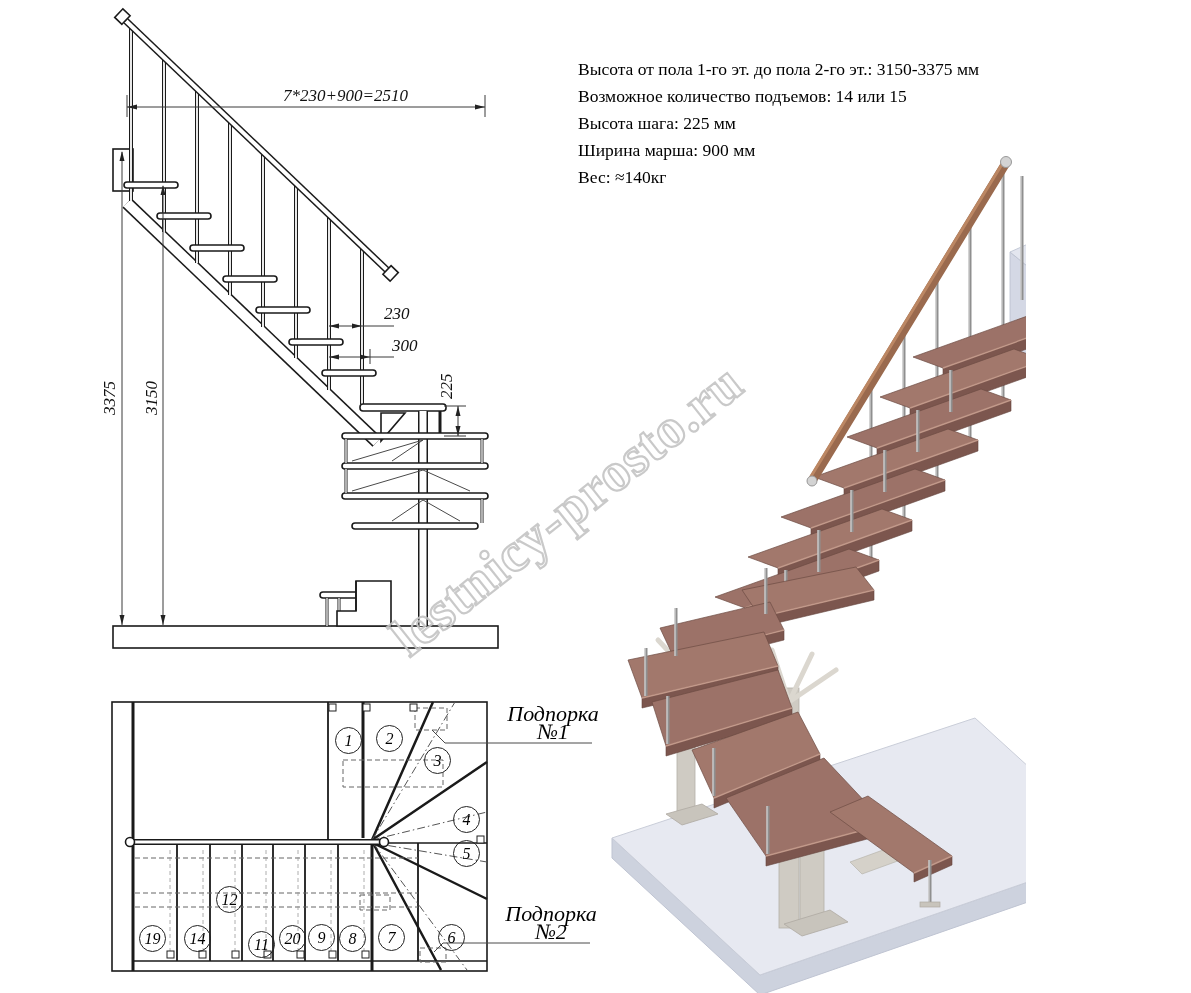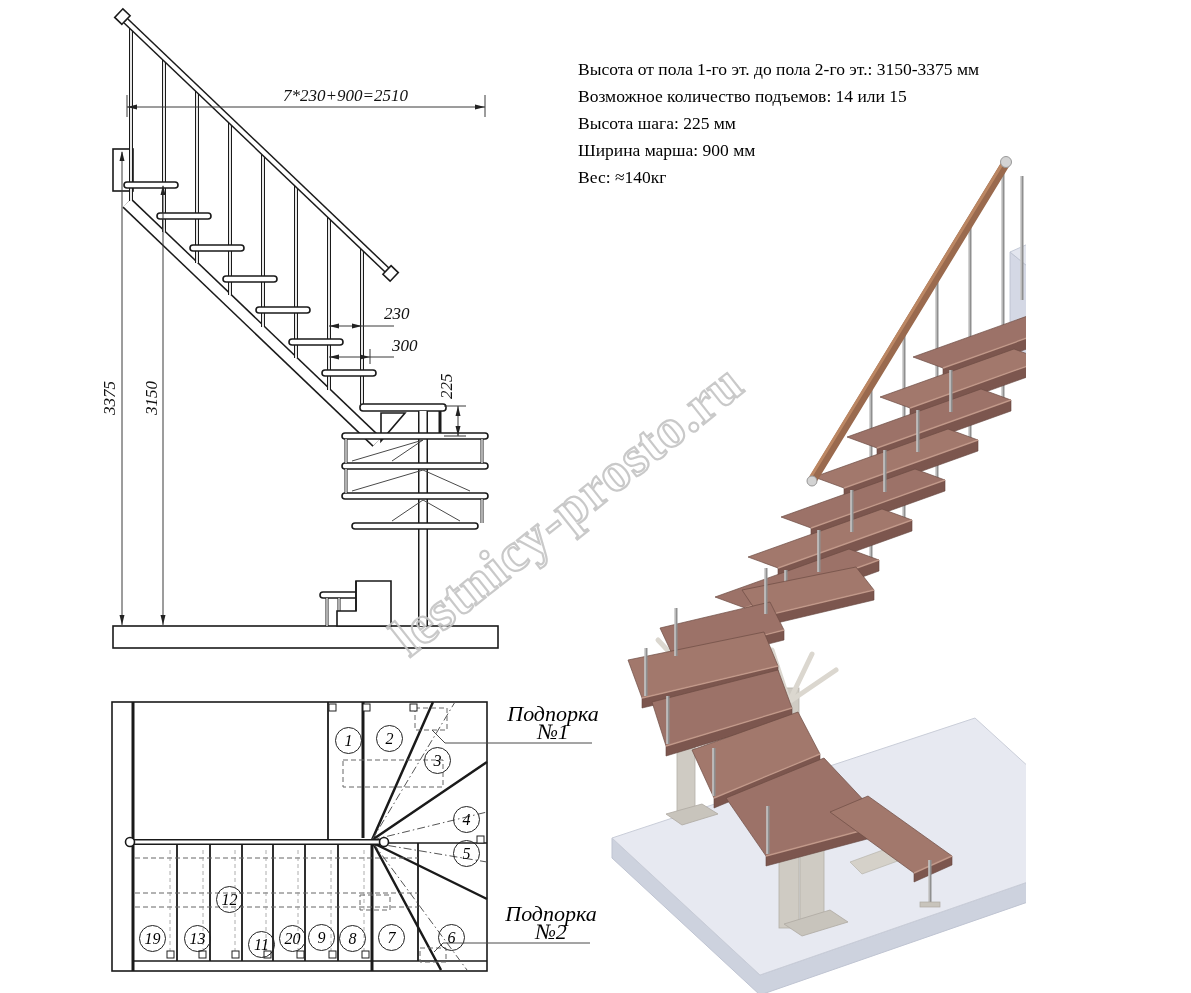--- a/index.html
+++ b/index.html
@@ -319,21 +319,21 @@
   <span class="stepnum" style="left:424px;top:747px;">3</span>
   <span class="stepnum" style="left:453px;top:806px;">4</span>
   <span class="stepnum" style="left:453px;top:840px;">5</span>
   <span class="stepnum" style="left:438px;top:924px;">6</span>
   <span class="stepnum" style="left:378px;top:924px;">7</span>
   <span class="stepnum" style="left:339px;top:925px;">8</span>
   <span class="stepnum" style="left:308px;top:924px;">9</span>
   <span class="stepnum" style="left:279px;top:925px;">20</span>
   <span class="stepnum" style="left:248px;top:925px;margin-top:6px;">11</span>
   <span class="stepnum" style="left:216px;top:886px;">12</span>
-  <span class="stepnum" style="left:184px;top:925px;">13</span>
+  <span class="stepnum" style="left:184px;top:925px;">14</span>
   <span class="stepnum" style="left:139px;top:925px;">19</span>
 
   <span class="support" style="left:503px;top:705px;">Подпорка
 №1</span>
   <span class="support" style="left:501px;top:905px;">Подпорка
 №2</span>
 
   <span id="watermark">lestnicy-prosto.ru</span>
 </div>
 

